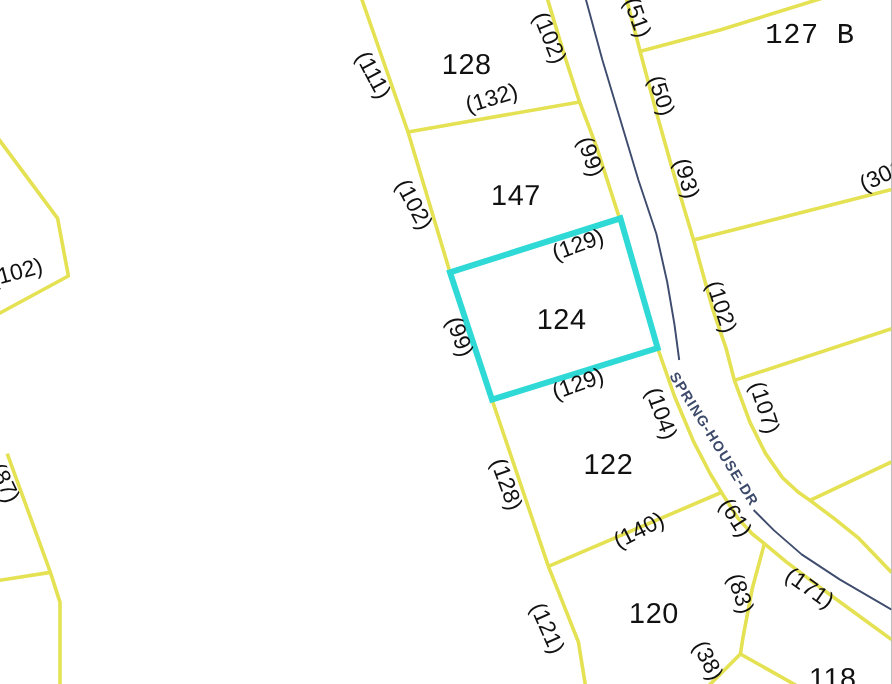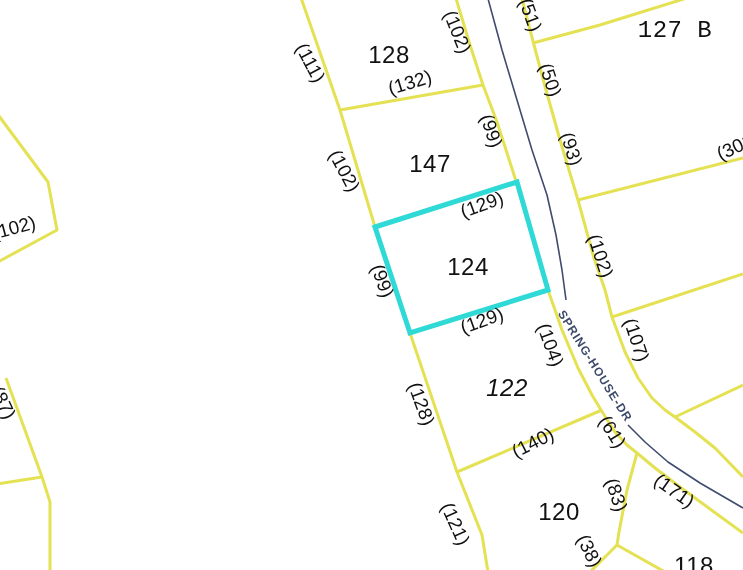--- a/index.html
+++ b/index.html
@@ -68,22 +68,22 @@
 
     <polyline class="cline" points="487,-5 502,50 517,100 532,150 547,195 556,235 562,270 566,300"></polyline>
     <polyline class="cline" points="628,425 645,442 668,462 700,483 743,508"></polyline>
 
     <polygon class="sel" points="375,227 517,182 548,290 410,333"></polygon>
   </svg>
   <div id="labels">
       <div class="lbl parcel" style="left: 389px; top: 36px; margin-top: 19px;">128</div>
       <div class="lbl parcel" style="left: 430px; top: 164px;">147</div>
       <div class="lbl parcel" style="left: 468px; top: 267px;">124</div>
-      <div class="lbl parcel" style="left: 507px; top: 388px; font-style: italic;">122</div>
-      <div class="lbl parcel" style="left: 559px; top: 512px;">120</div>
+      <div class="lbl parcel" style="left: 507px; top: 388px;">122</div>
+      <div class="lbl parcel" style="left: 545px; top: 512px;">120</div>
       <div class="lbl parcel" style="left: 694px; top: 566px;">118</div>
       <div class="lbl parcel" style="left: 675px; top: 30px; font-family: Liberation Mono, monospace;">127 B</div>
       <div class="lbl dim" style="left: 310px; top: 63px; transform: translate(-50%, -50%) rotate(62deg);">(111)</div>
       <div class="lbl dim" style="left: 344px; top: 171px; transform: translate(-50%, -50%) rotate(62deg);">(102)</div>
       <div class="lbl dim" style="left: 382px; top: 281px; transform: translate(-50%, -50%) rotate(70deg);">(99)</div>
       <div class="lbl dim" style="left: 421px; top: 404px; transform: translate(-50%, -50%) rotate(70deg);">(128)</div>
       <div class="lbl dim" style="left: 455px; top: 524px; transform: translate(-50%, -50%) rotate(66deg);">(121)</div>
       <div class="lbl dim" style="left: 3px; top: 403px; transform: translate(-50%, -50%) rotate(65deg);">(87)</div>
       <div class="lbl dim" style="left: 14px; top: 228px; transform: translate(-50%, -50%) rotate(-15deg);">(102)</div>
       <div class="lbl dim" style="left: 410px; top: 83px; transform: translate(-50%, -50%) rotate(-17deg);">(132)</div>

